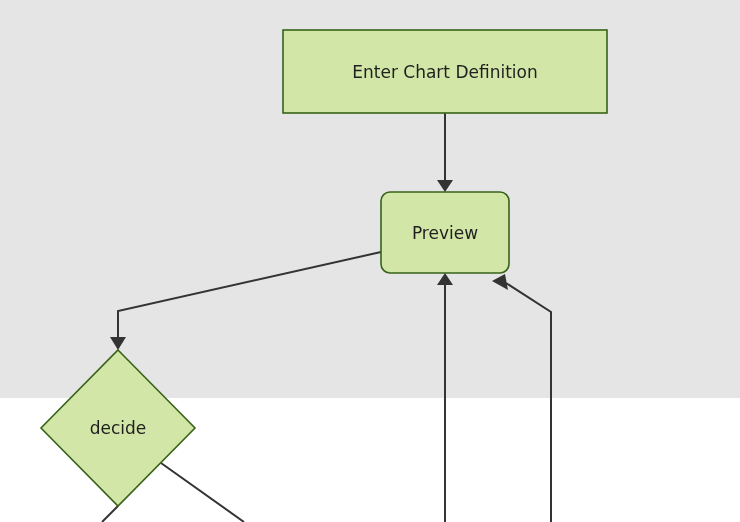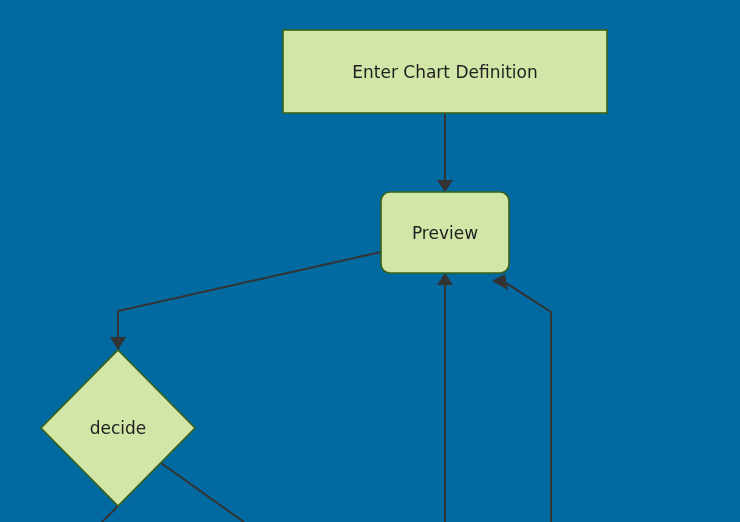--- a/index.html
+++ b/index.html
@@ -9,22 +9,22 @@
   }
   body {
     width: 740px;
     height: 522px;
     overflow: hidden;
     font-family: "DejaVu Sans", "Liberation Sans", sans-serif;
   }
   #diagram-root {
     position: relative;
     width: 740px;
-    height: 522px;
-    background: #0369a1;
+    height: 398px;
+    background: #e5e5e5;
   }
   svg.flow-svg {
     position: absolute;
     top: 0;
     left: 0;
     width: 740px;
     height: 522px;
     display: block;
   }
   .node-shape {

